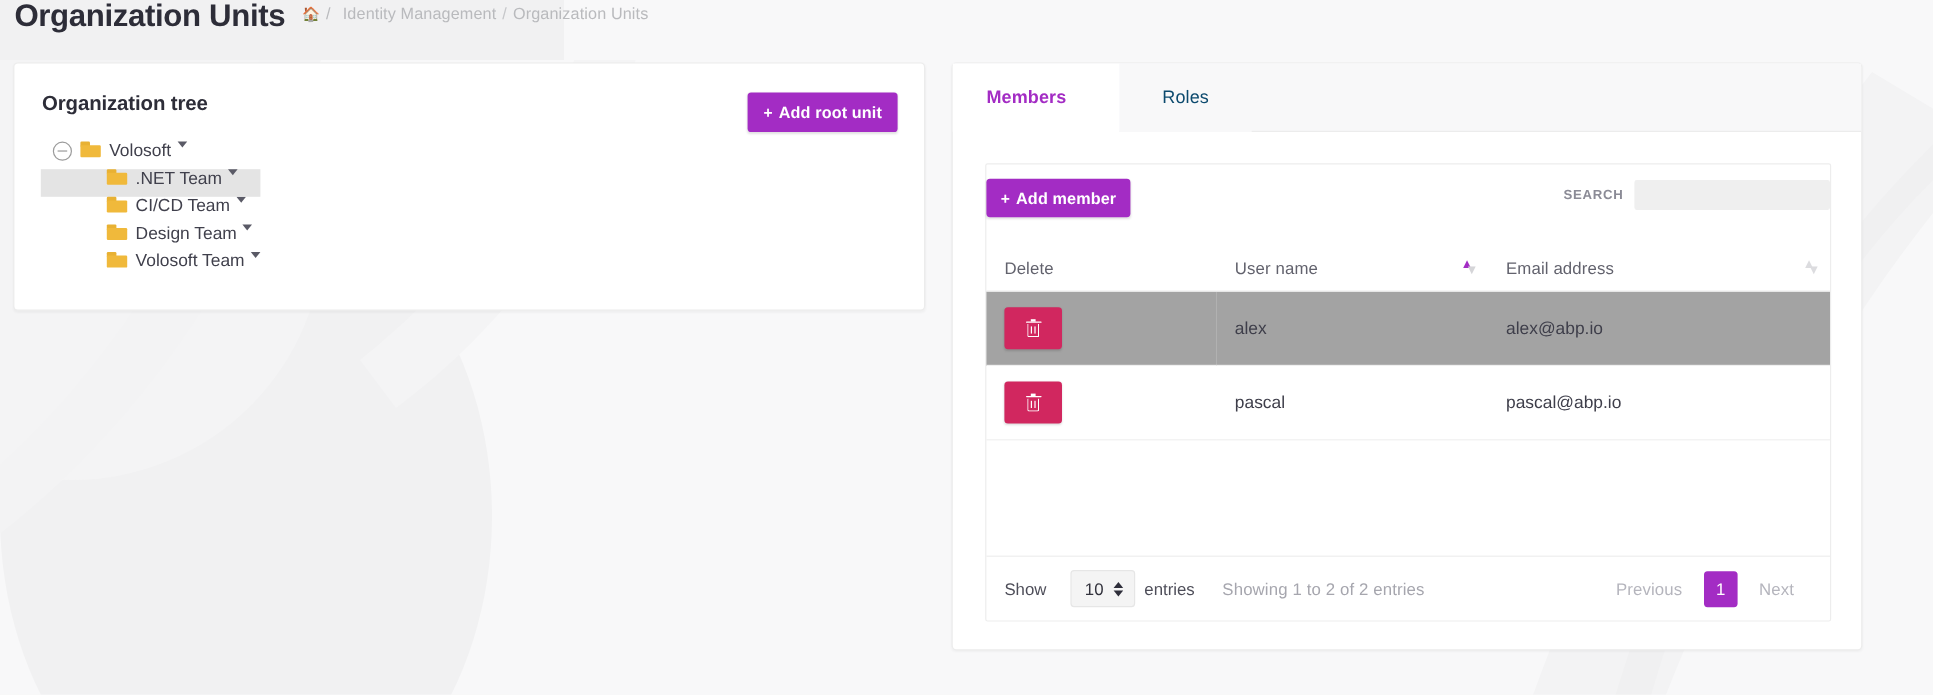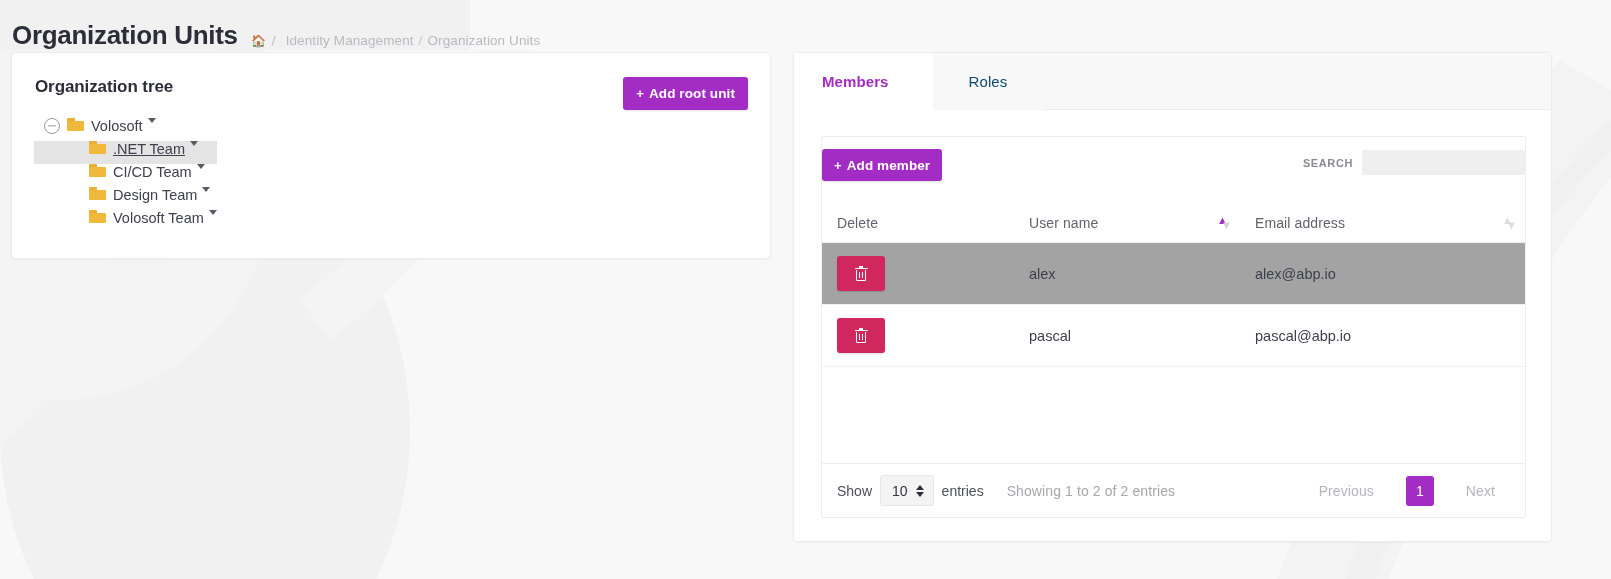--- a/index.html
+++ b/index.html
@@ -18,21 +18,21 @@
   }
   
   .bg-deco { position: absolute; inset: 0; overflow: hidden; pointer-events: none; }
   .bg-deco svg { position: absolute; left: 0; top: 0; }
 
   
   .page-header {
     position: absolute;
     left: 0; top: 0;
     width: 1611px; height: 48px;
-    display: flex; align-items: flex-end;
+    display: flex; align-items: flex-start;
   }
   .page-title {
     font-size: 26px;
     font-weight: bold;
     color: #2d2d38;
     letter-spacing: -0.3px;
     margin-left: 12px;
     line-height: 1;
   }
   .breadcrumb {
@@ -103,21 +103,21 @@
   .tree-row {
     display: flex; align-items: flex-start;
     height: 23px;
     font-size: 14.5px;
     color: #40404c;
     cursor: pointer;
     padding-left: 10px;
     white-space: nowrap;
   }
   .tree-row.selected { background: #e4e4e4; }
-  .tree-row.full { position: relative; text-decoration: underline; }
+  .tree-row.full { position: relative; }
   .tree-row.selected::before {
     content: "";
     position: absolute;
     left: -22px; right: -692px; top: 0; bottom: 0;
     background: #e4e4e4;
     z-index: -1;
   }
   .collapse-ico {
     width: 16px; height: 16px;
     border: 1.3px solid #9b9b9b;
@@ -336,20 +336,21 @@
     display: inline-flex;
     align-items: center;
     background: #f4f4f4;
     border: 1px solid #e6e6e6;
     border-radius: 3px;
     height: 31px;
     padding: 0 25px 0 11px;
     font-size: 14px;
     color: #33333d;
     cursor: pointer;
+    margin-left: 12px;
   }
   .entries-select .chev {
     position: absolute; right: 8px; top: 50%;
     transform: translateY(-50%);
     width: 9px; height: 14px;
   }
   .entries-select .chev .u, .entries-select .chev .d {
     position: absolute; left: 0;
     width: 0; height: 0;
     border-left: 4.5px solid transparent;
@@ -359,21 +360,21 @@
   .entries-select .chev .d { bottom: 1px; border-top: 5px solid #2e2e3a; }
   .showing-info {
     margin-left: 23px;
     font-size: 14px;
     color: #a6a6ae;
     letter-spacing: 0.1px;
   }
   .pagination {
     margin-left: auto;
     display: flex; align-items: center;
-    gap: 18px;
+    gap: 4px;
   }
   .pg {
     font-size: 14px;
     color: #b5b5bd;
     padding: 0 14px;
     height: 30px;
     display: inline-flex; align-items: center;
     cursor: pointer;
     letter-spacing: 0.1px;
   }

